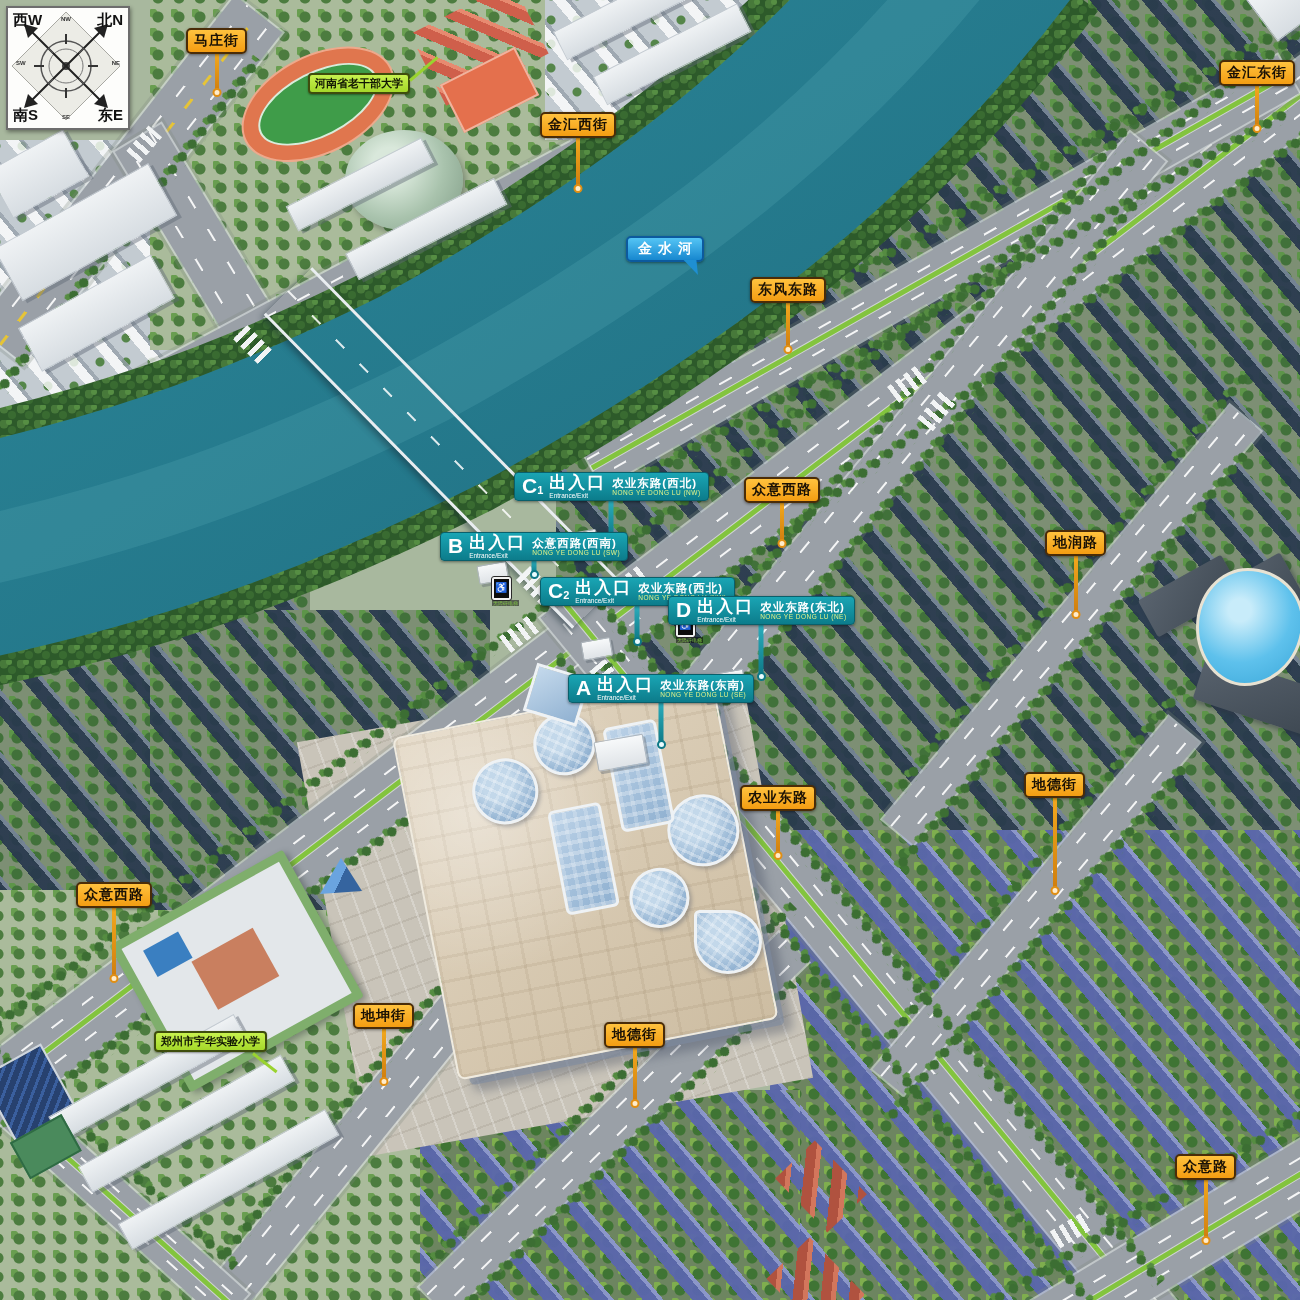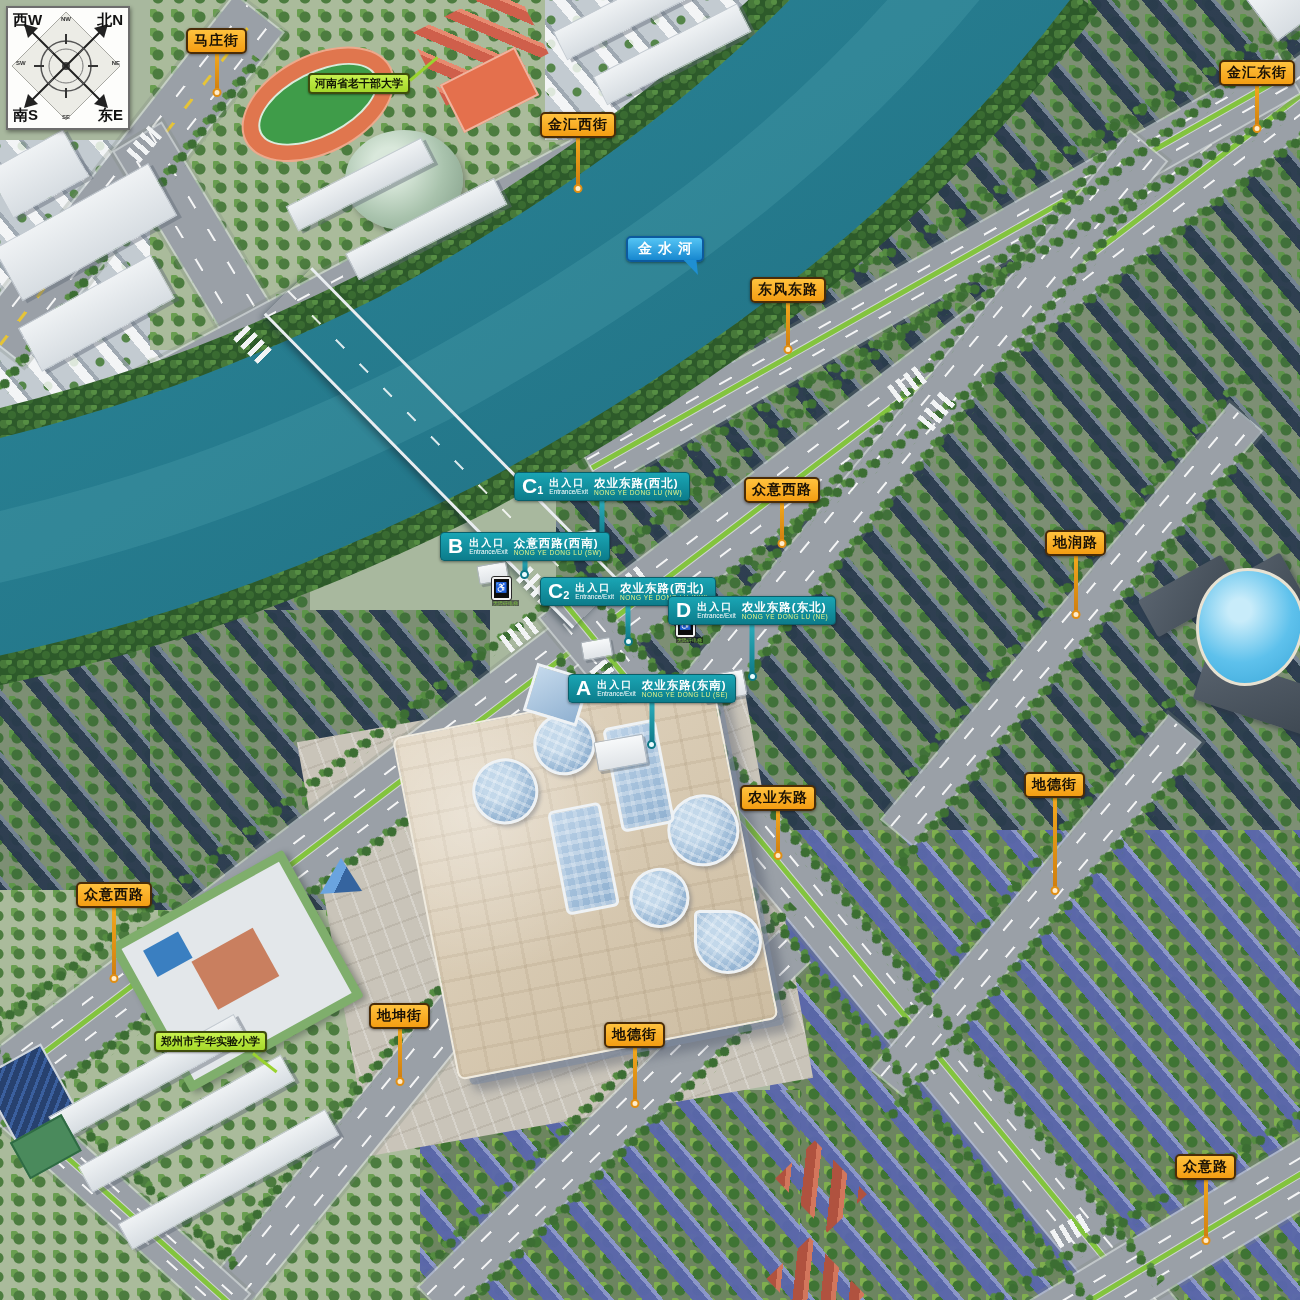--- a/index.html
+++ b/index.html
@@ -108,21 +108,21 @@
      padding:2px 4px 2px 10px;white-space:nowrap;box-shadow:0 1px 3px rgba(0,0,0,.45);}
   .rtail{position:absolute;right:6px;bottom:-13px;width:16px;height:15px;
      background:#1f8fd2;clip-path:polygon(10% 0,90% 0,100% 100%);border:0;}
   .esign{position:relative;display:flex;align-items:center;gap:6px;height:27px;
      background:linear-gradient(#1aa5b4,#0c7c8b);border:1px solid #0a5f6b;border-radius:4px;
      color:#fff;padding:0 7px;white-space:nowrap;box-shadow:0 1px 3px rgba(0,0,0,.45);}
   .esign .lgrp{display:flex;align-items:flex-end;}
   .esign .ltr{font-size:21px;font-weight:bold;line-height:.9;}
   .esign .sub{font-size:11px;font-weight:bold;line-height:1;}
   .esign .col{display:flex;flex-direction:column;line-height:1.1;}
-  .esign .cn{font-size:10px;font-weight:bold;letter-spacing:2px;}
+  .esign .cn{font-size:17px;font-weight:bold;letter-spacing:2px;}
   .esign .en{font-size:6.5px;}
   .esign .rcn{font-size:11.5px;font-weight:bold;letter-spacing:1px;}
   .esign .ren{font-size:6.5px;color:#e3f388;letter-spacing:.5px;}
   .estick{position:absolute;left:50%;top:100%;width:5px;transform:translateX(-50%);
      background:linear-gradient(#2bacbb,#0d7886);z-index:-1;}
   .estick::after{content:"";position:absolute;left:50%;bottom:-4px;transform:translateX(-50%);
      width:5px;height:5px;border-radius:50%;background:#eafcff;border:2px solid #0d7886;}
 
   
   #compass{position:absolute;left:6px;top:6px;width:120px;height:120px;background:#fdfdfb;
@@ -313,21 +313,21 @@
     <div class="stick" style="height:92px;"></div>
   </div>
   <div class="mark" style="left:740px;top:785px;">
     <div class="lbl-orange">农业东路</div>
     <div class="stick" style="height:44px;"></div>
   </div>
   <div class="mark" style="left:76px;top:882px;">
     <div class="lbl-orange">众意西路</div>
     <div class="stick" style="height:70px;"></div>
   </div>
-  <div class="mark" style="left:369px;top:1003px;border-radius:8px;">
+  <div class="mark" style="left:353px;top:1003px;border-radius:8px;">
     <div class="lbl-orange">地坤街</div>
     <div class="stick" style="height:52px;"></div>
   </div>
   <div class="mark" style="left:604px;top:1022px;">
     <div class="lbl-orange">地德街</div>
     <div class="stick" style="height:55px;"></div>
   </div>
   <div class="mark" style="left:1175px;top:1154px;">
     <div class="lbl-orange">众意路</div>
     <div class="stick" style="height:60px;"></div>

